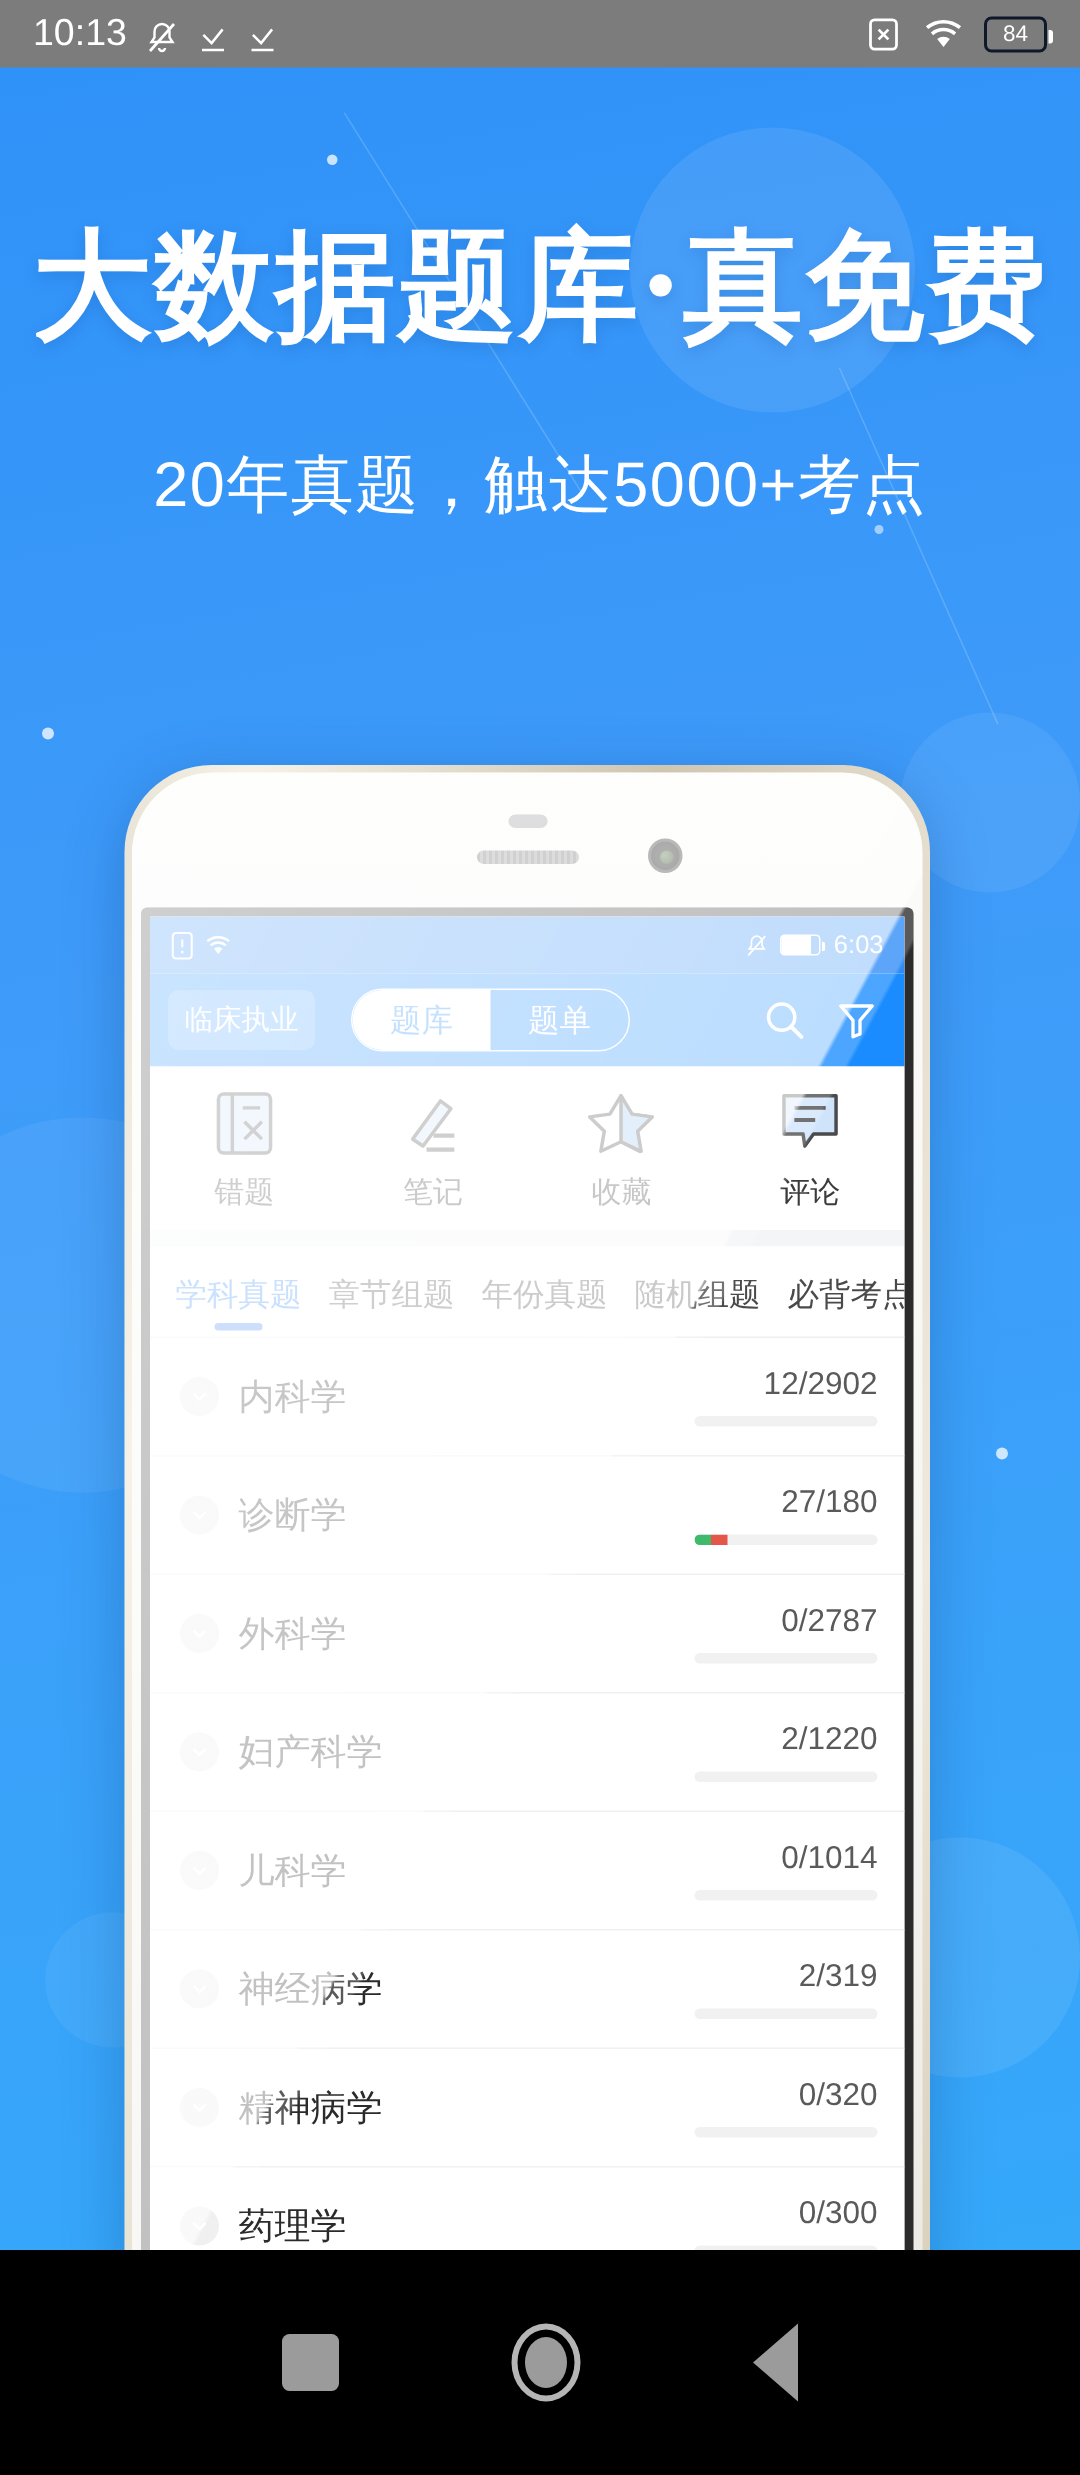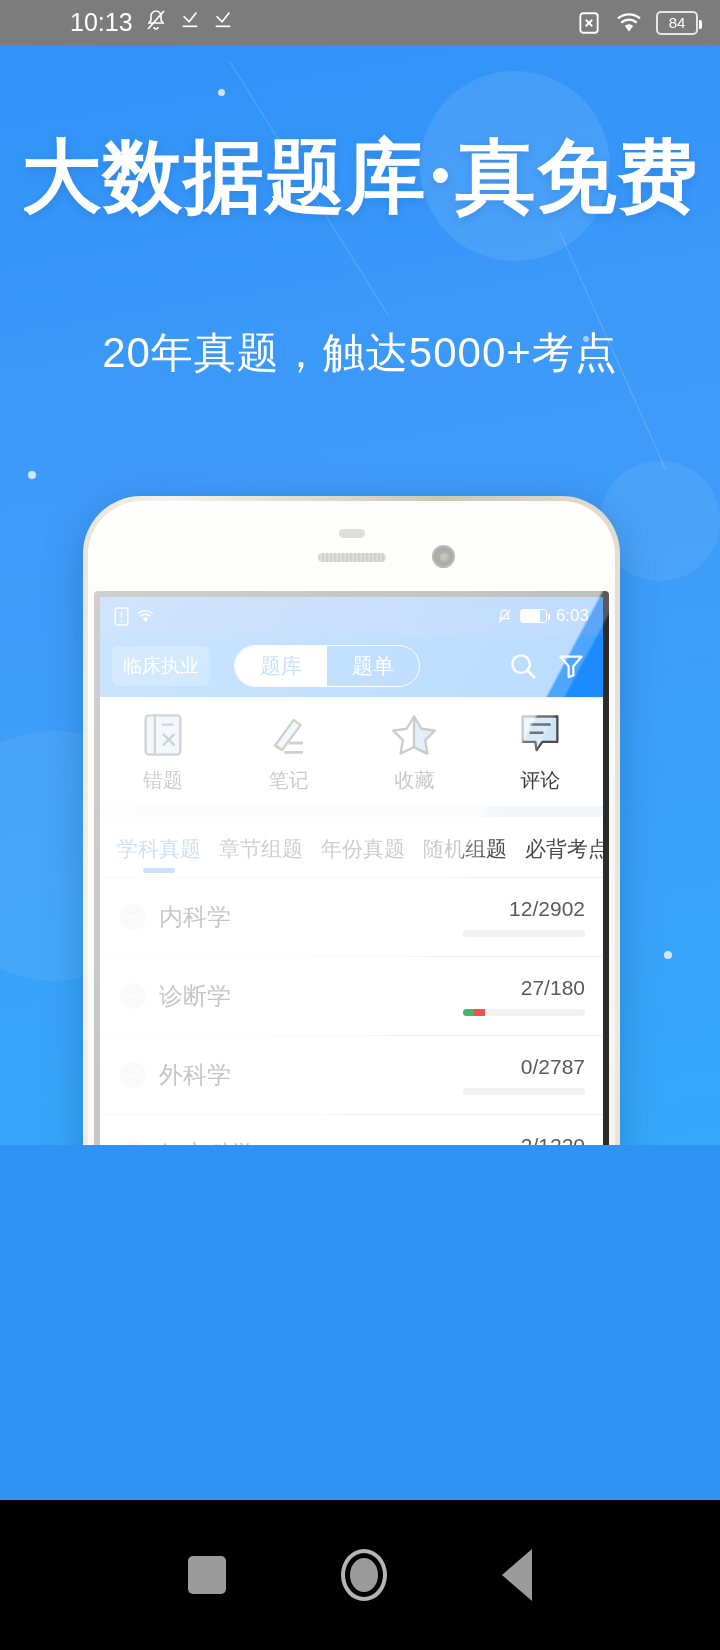--- a/index.html
+++ b/index.html
@@ -12,37 +12,37 @@
 
   #app { position: relative; width: 720px; height: 1650px; overflow: hidden; }
 
   
   .os-statusbar {
     position: absolute; top: 0; left: 0; width: 720px; height: 45px;
     background: #7c7c7c; color: #ffffff;
     display: flex; align-items: center; justify-content: space-between;
     padding: 0 22px; z-index: 40;
   }
-  .osb-left { display: flex; align-items: flex-start; gap: 11px; margin-left: 48px; }
+  .osb-left { display: flex; align-items: flex-end; gap: 11px; }
   .osb-right { display: flex; align-items: center; gap: 13px; }
   .os-time { font-size: 25px; letter-spacing: 0px; }
   .osb-ico { display: block; }
   .batt {
-    border: 2px solid #e5e5e5; border-radius: 5px; width: 42px; height: 24px;
+    border: 2px solid #0f172a; border-radius: 5px; width: 42px; height: 24px;
     font-size: 15px; color: #fff; display: flex; align-items: center;
     justify-content: center; position: relative;
   }
   .batt::after {
     content: ""; position: absolute; right: -6px; top: 7px;
     width: 3px; height: 9px; background: #fff; border-radius: 0 2px 2px 0;
   }
 
   
   .hero {
-    position: absolute; top: 31px; left: 0; width: 720px; height: 1114px;
+    position: absolute; top: 45px; left: 0; width: 720px; height: 1455px;
     background: linear-gradient(170deg,#2f92f8 0%, #3f9bf9 40%, #35a8fa 100%);
     overflow: hidden;
     text-decoration: underline;
   }
   .bub { position: absolute; border-radius: 50%; background: rgba(255,255,255,.09); }
   .bub.b1 { width: 190px; height: 190px; left: 420px; top: 40px; }
   .bub.b2 { width: 120px; height: 120px; left: 600px; top: 430px; background: rgba(255,255,255,.07); }
   .bub.b3 { width: 250px; height: 250px; left: -70px; top: 700px; background: rgba(255,255,255,.06); }
   .bub.b4 { width: 160px; height: 160px; left: 560px; top: 1180px; background: rgba(255,255,255,.08); }
   .bub.b5 { width: 90px; height: 90px; left: 30px; top: 1230px; background: rgba(255,255,255,.06); }
@@ -55,21 +55,21 @@
     font-family: "DejaVu Serif", "Liberation Serif", serif;
     font-weight: 700; font-size: 80px; line-height: 1;
     letter-spacing: 1px;
     text-shadow: 0 3px 10px rgba(0,60,140,.18);
   }
   .hero-sub1, .hero-sub2 {
     position: absolute; left: 0; width: 720px; text-align: center;
     color: #ffffff; font-size: 42px; line-height: 1.25; font-weight: 400;
     letter-spacing: 1px;
   }
-  .hero-sub1 { top: 252px; margin-top: 44px; }
+  .hero-sub1 { top: 252px; }
   .hero-sub2 { top: 310px; }
 
   
   .phone {
     position: absolute; left: 83px; top: 465px; width: 537px; height: 1010px;
     background: linear-gradient(100deg,#e8e3d6 0%, #f6f2e7 12%, #cfc6b0 50%, #efe9dc 88%, #d8d0bc 100%);
     border-radius: 58px 58px 10px 10px;
     padding: 5px;
     box-shadow: 0 10px 40px rgba(0,40,100,.25);
   }

